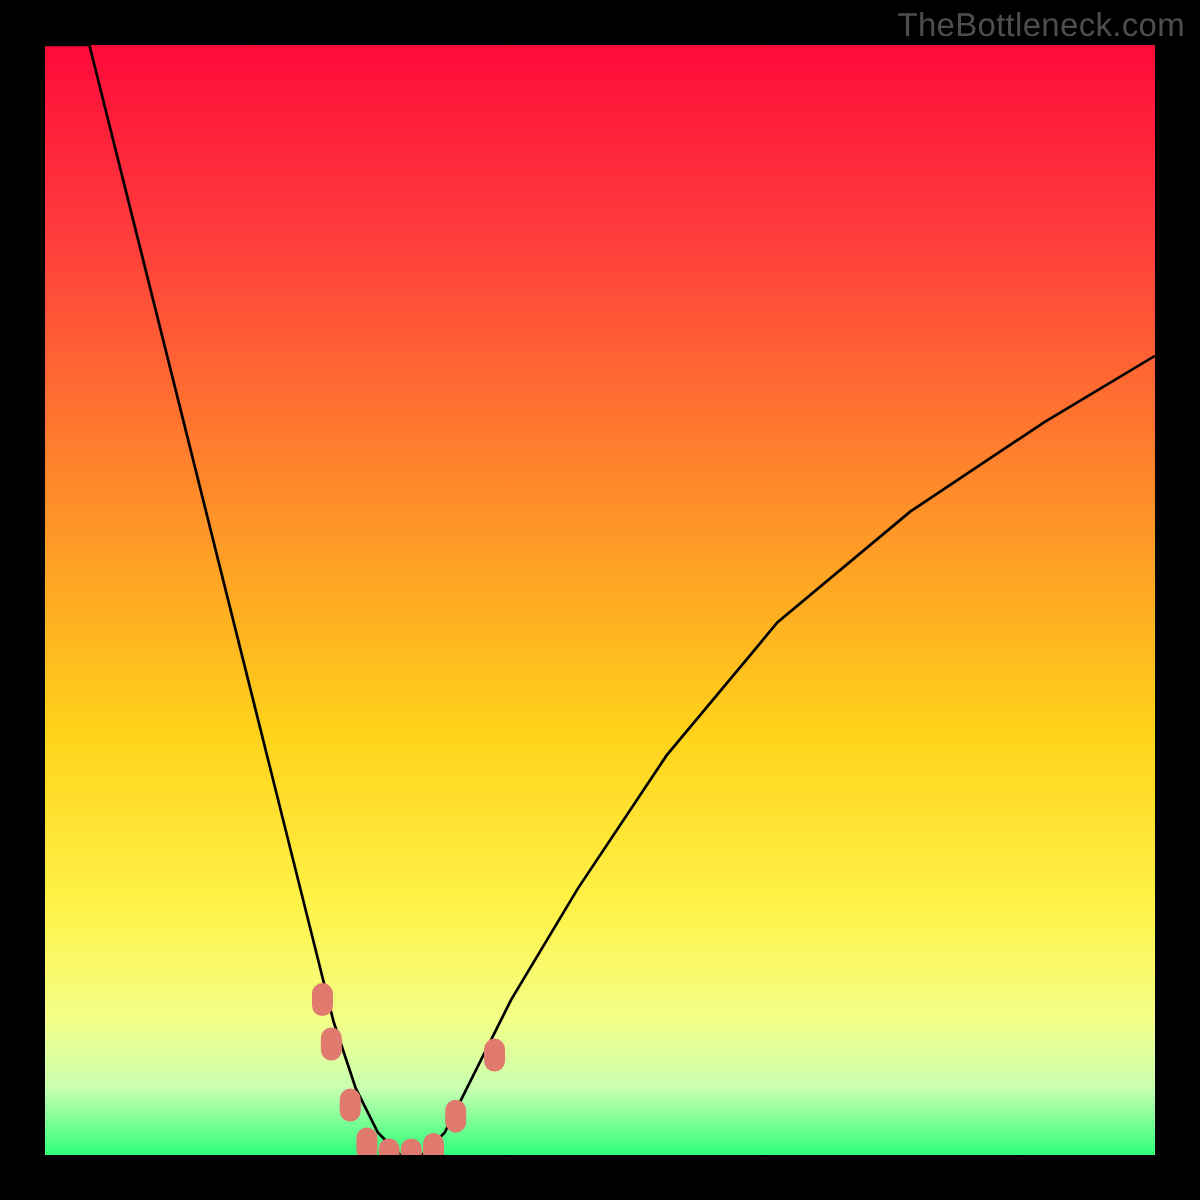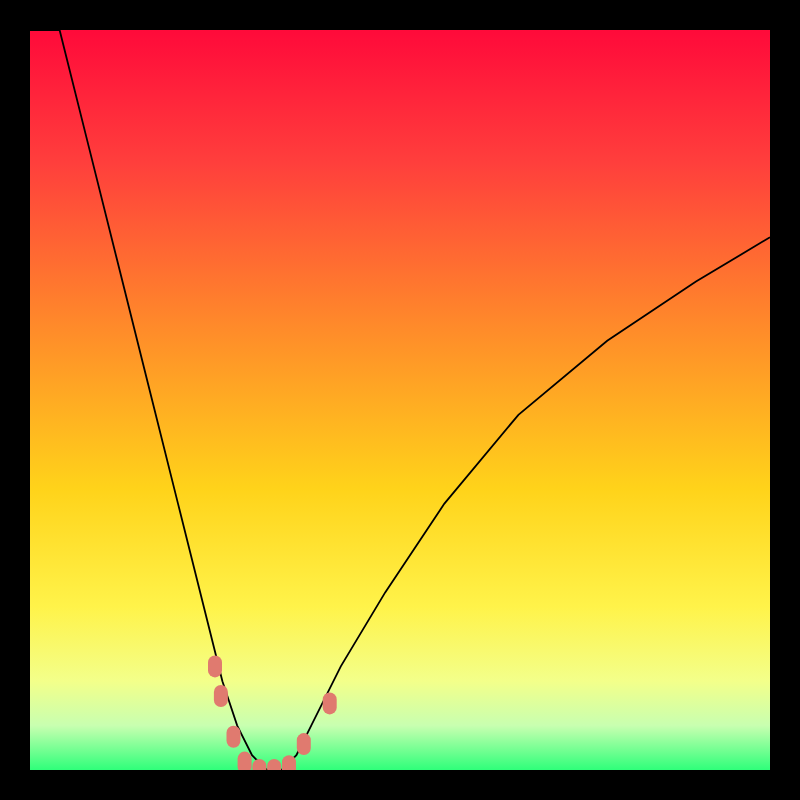--- a/index.html
+++ b/index.html
@@ -48,20 +48,21 @@
   }
   .marker {
     fill: #e07a6f;
     stroke: none;
   }
 </style>
 </head>
 <body>
 <div class="frame">
 
+  <div class="watermark">TheBottleneck.com</div>
 
   <div class="plot">
     <svg viewBox="0 0 740 740" preserveAspectRatio="none">
       <defs>
         <linearGradient id="bg-grad" x1="0" y1="0" x2="0" y2="1">
           <stop id="g0" offset="0%" stop-color="#ff0a3a"></stop>
           <stop id="g1" offset="18%" stop-color="#ff3f3c"></stop>
           <stop id="g2" offset="40%" stop-color="#ff8a2a"></stop>
           <stop id="g3" offset="62%" stop-color="#ffd31a"></stop>
           <stop id="g4" offset="78%" stop-color="#fff34a"></stop>

